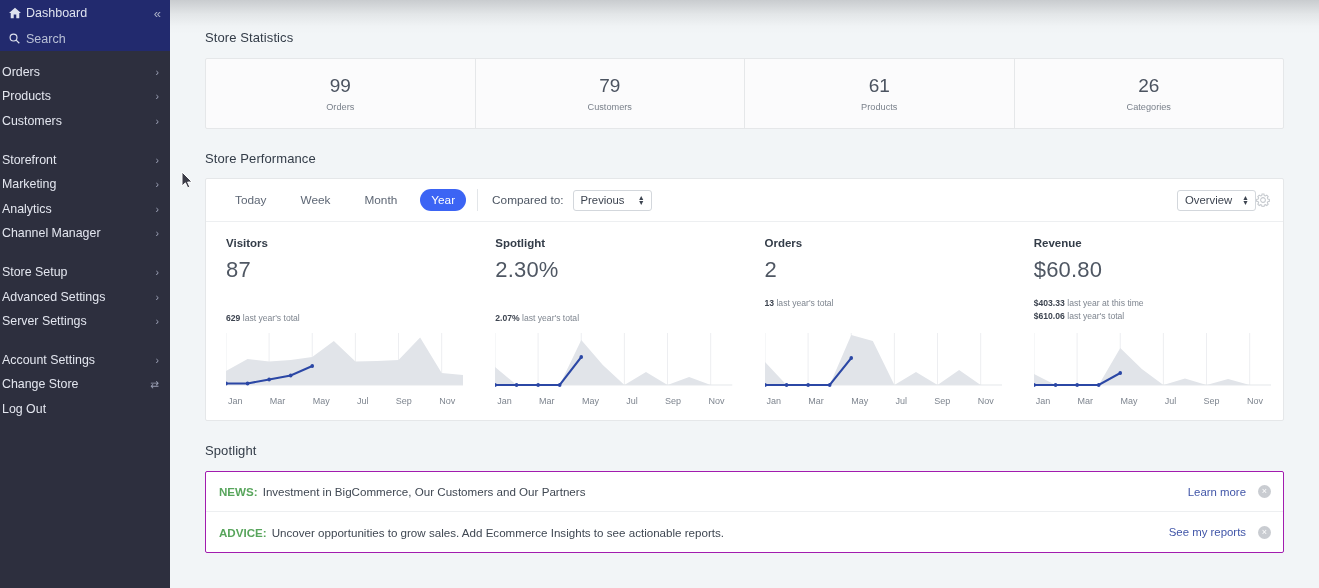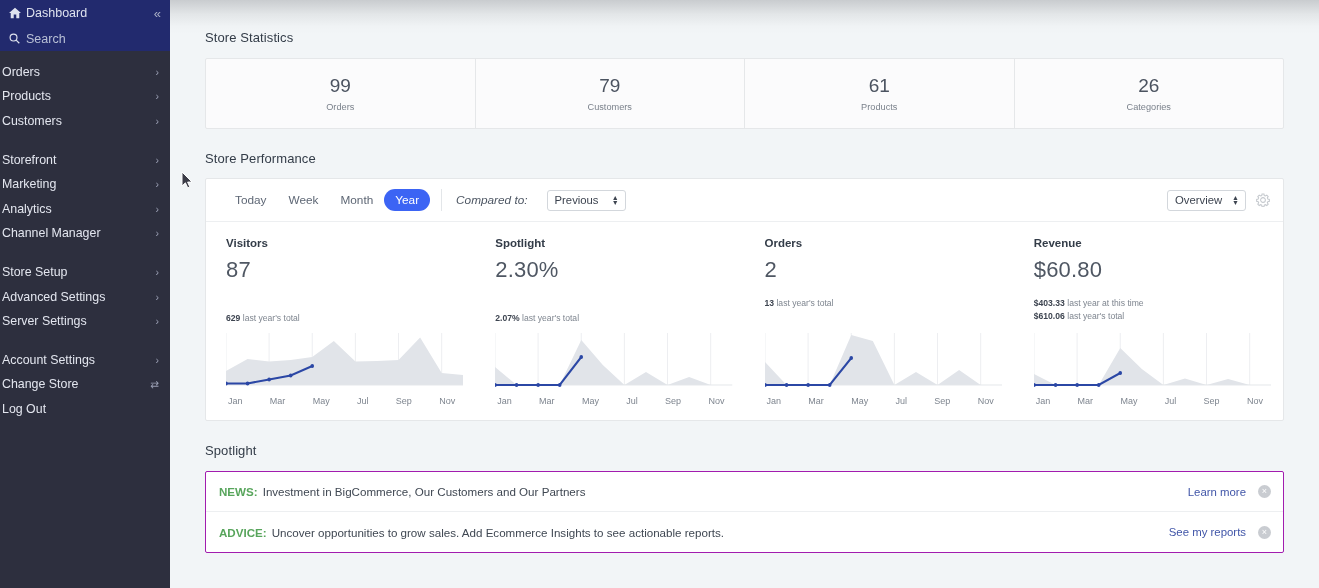--- a/index.html
+++ b/index.html
@@ -98,45 +98,45 @@
     background: #ffffff;
     border: 1px solid #e5e7e9;
     border-radius: 2px;
   }
   .perf-toolbar {
     height: 43px;
     display: flex; align-items: center;
     padding: 0 13px 0 18px;
     border-bottom: 1px solid #edeff1;
   }
-  .seg { display: flex; align-items: center; gap: 0; }
+  .seg { display: flex; align-items: center; gap: 12px; }
   .seg-btn {
     font-size: 11.8px; color: #5e6775;
     padding: 4px 11px; border-radius: 11px;
     cursor: pointer;
   }
   .seg-btn.active { background: #3c64f4; color: #fff; }
   .tool-div { width: 1px; height: 22px; background: #e3e6e9; margin: 0 14px 0 11px; }
-  .cmp-label { font-size: 11.8px; color: #4d5663; margin-right: 19px; font-style: italic; }
+  .cmp-label { font-size: 11.8px; color: #4d5663; margin-right: 9px; }
   .select {
     position: relative;
     border: 1px solid #d3d7dc; border-radius: 3px;
     background: #fff;
     height: 21px; min-width: 79px;
     display: flex; align-items: center;
     padding: 0 19px 0 7px;
     font-size: 11.3px; color: #3d4450;
     cursor: pointer;
   }
   .select .spin {
     position: absolute; right: 6px; top: 50%; transform: translateY(-50%);
     display: flex; flex-direction: column; line-height: 5px;
     font-size: 7px; color: #3d4450;
   }
-  .tool-right { margin-left: auto; display: flex; align-items: center; gap: 10px; }
+  .tool-right { margin-left: auto; display: flex; align-items: center; }
   .gear { color: #c5c9ce; display: flex; align-items: center; cursor: pointer; }
 
   
   .metrics { display: flex; padding: 15px 0 0 0; }
   .metric { flex: 1 1 0; padding-left: 20px; }
   .metric-title { font-size: 11.5px; font-weight: bold; color: #333c48; }
   .metric-value { font-size: 22px; color: #4f5763; font-weight: 400; margin-top: 8px; letter-spacing: .2px; }
   .metric-subs { margin-top: 14px; }
   .metric-sub { font-size: 8.6px; color: #7e858f; line-height: 13px; }
   .metric-sub b { color: #3d4450; font-weight: bold; }

